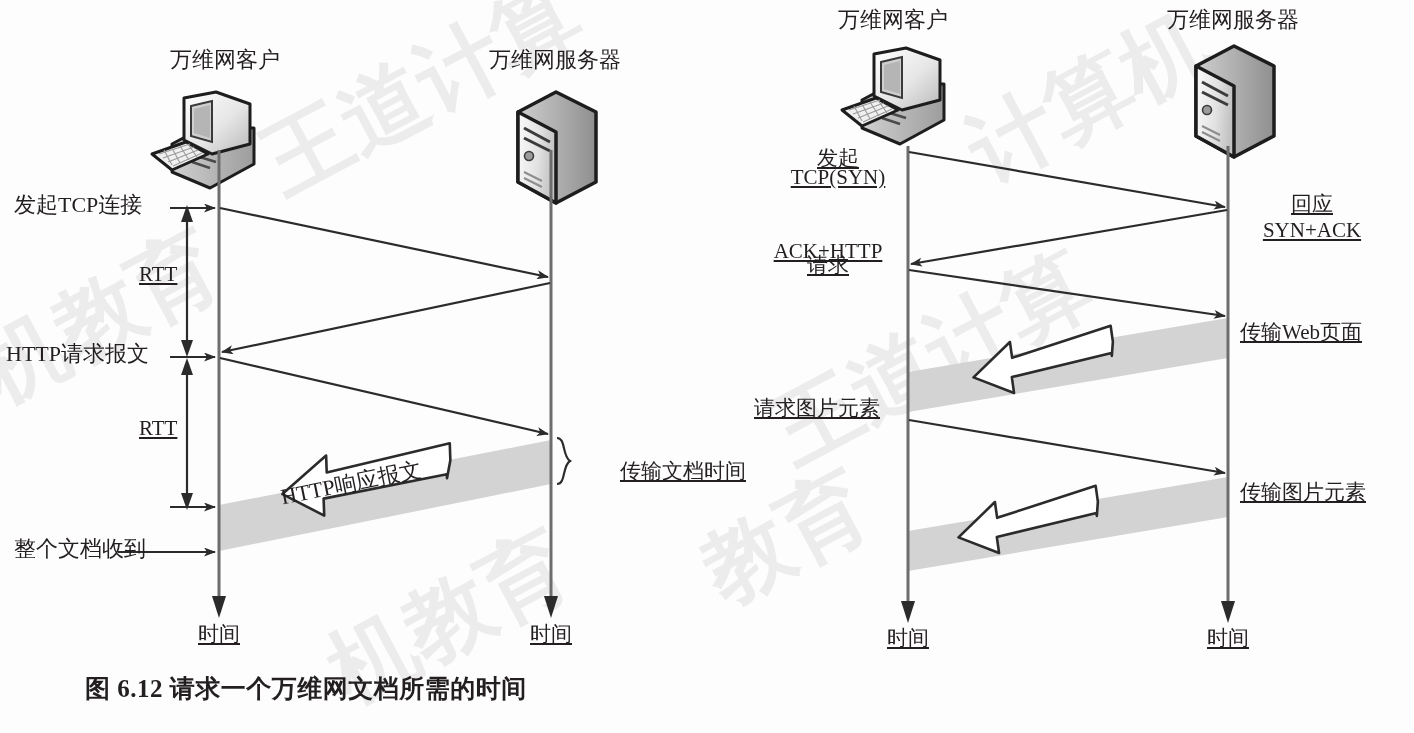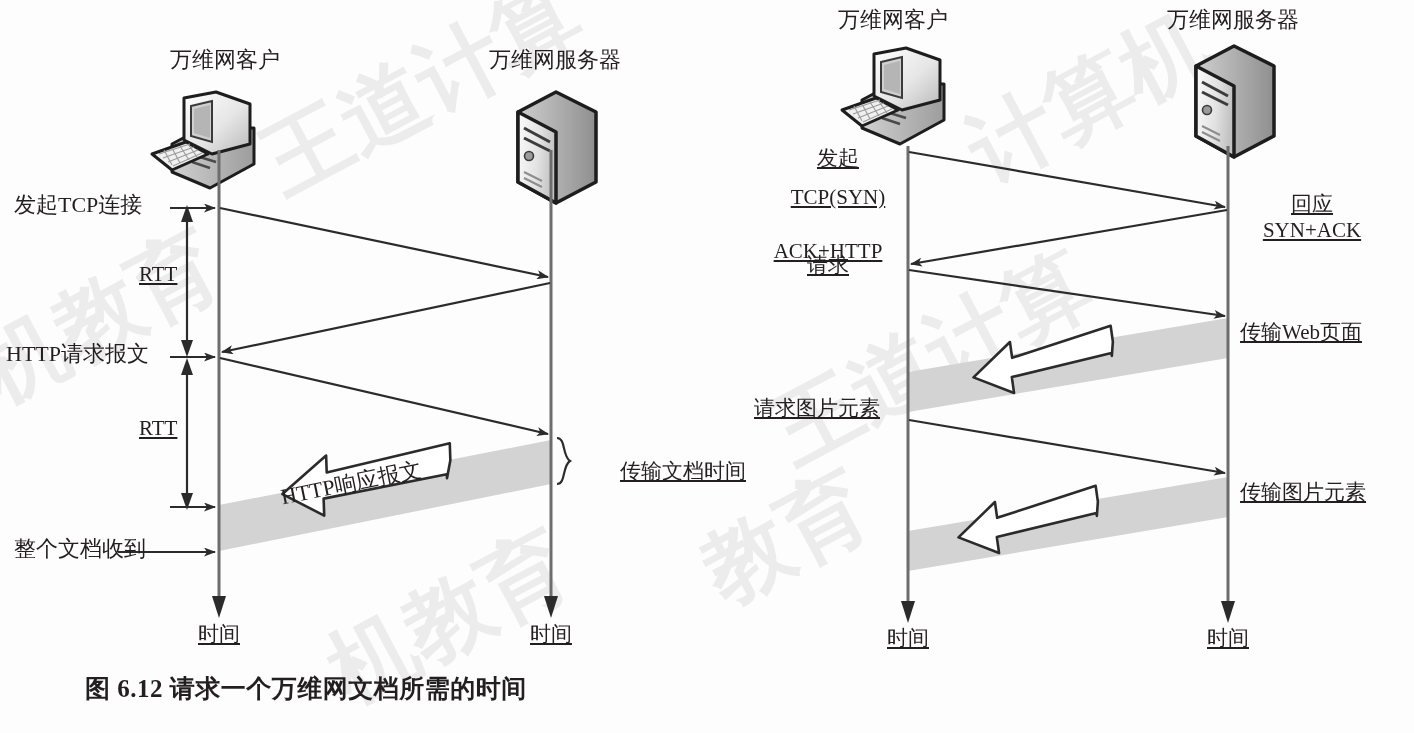--- a/index.html
+++ b/index.html
@@ -189,21 +189,21 @@
 
   <div class="lbl small-label ctr" style="left:189px;top:623px;width:60px;">时间</div>
   <div class="lbl small-label ctr" style="left:521px;top:623px;width:60px;">时间</div>
 
   <div class="fig-caption" style="left:85px;top:672px;">图 6.12   请求一个万维网文档所需的时间</div>
 
   <div class="lbl node-label ctr" style="left:828px;top:8px;width:130px;">万维网客户</div>
   <div class="lbl node-label ctr" style="left:1158px;top:8px;width:150px;">万维网服务器</div>
 
   <div class="lbl small-label ctr" style="left:778px;top:147px;width:120px;">发起</div>
-  <div class="lbl small-label ctr" style="left:778px;top:186px;width:120px;text-align:center;">TCP(SYN)</div>
+  <div class="lbl small-label ctr" style="left:778px;top:166px;width:120px;text-align:center;">TCP(SYN)</div>
 
   <div class="lbl small-label ctr" style="left:758px;top:240px;width:140px;">ACK+HTTP</div>
   <div class="lbl small-label ctr" style="left:758px;top:254px;width:140px;">请求</div>
 
   <div class="lbl small-label" style="left:754px;top:397px;">请求图片元素</div>
 
   <div class="lbl small-label ctr" style="left:1242px;top:193px;width:140px;">回应</div>
   <div class="lbl small-label ctr" style="left:1242px;top:219px;width:140px;">SYN+ACK</div>
 
   <div class="lbl small-label" style="left:1240px;top:321px;">传输Web页面</div>

